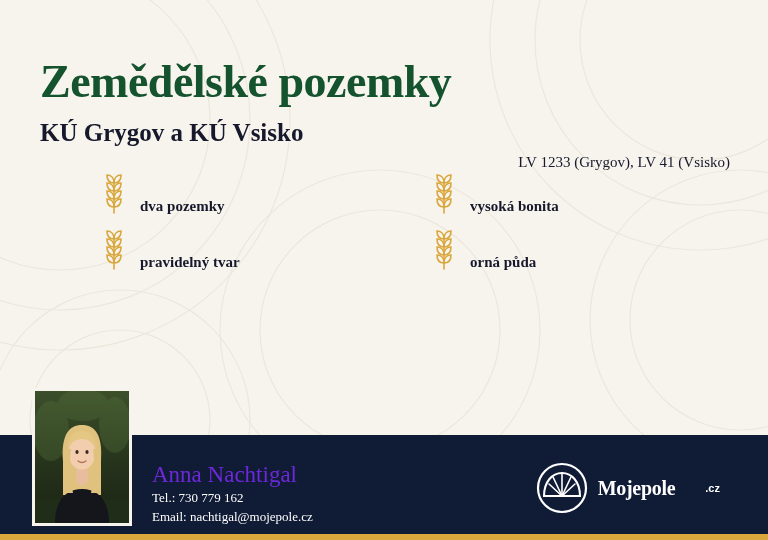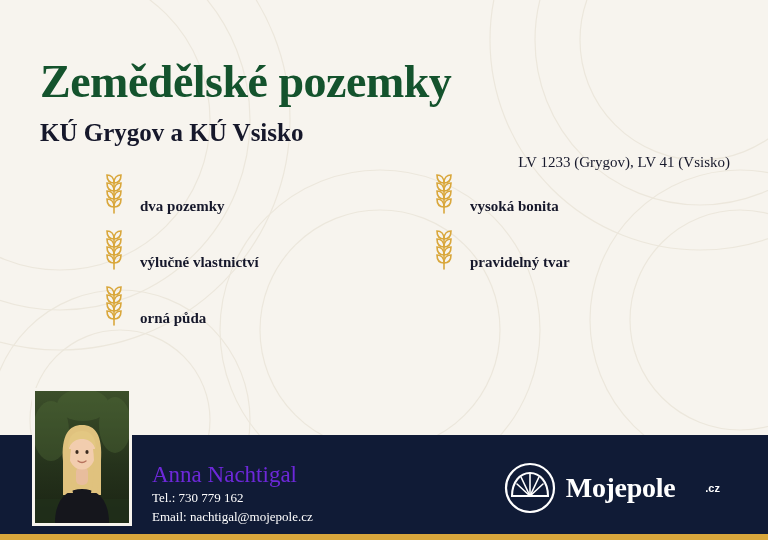--- a/index.html
+++ b/index.html
@@ -121,21 +121,21 @@
   .brand {
     position: absolute;
     right: 48px; top: 462px;
     display: flex;
     align-items: center;
     gap: 10px;
   }
   .brand-mark { width: 52px; height: 52px; flex: 0 0 52px; }
   .brand-text {
     font-family: "Liberation Serif", serif;
-    font-size: 28px;
+    font-size: 20px;
     font-weight: 700;
     color: #ffffff;
     letter-spacing: -0.3px;
     line-height: 32px;
   }
   .brand-tld {
     font-family: "Liberation Sans", sans-serif;
     font-size: 11px;
     font-weight: 700;
     color: #ffffff;
@@ -206,38 +206,20 @@
             <path d="M14 28 C8 28 7 23 7 20 C11 20 14 23 14 28"></path>
             <path d="M14 28 C20 28 21 23 21 20 C17 20 14 23 14 28"></path>
             <path d="M14 36 C8 36 7 31 7 28 C11 28 14 31 14 36"></path>
             <path d="M14 36 C20 36 21 31 21 28 C17 28 14 31 14 36"></path>
           </g>
         </svg>
       </span>
       <span class="feature-label">vysoká bonita</span>
     </div>
 
-    <div class="feature">
-      <span class="wheat">
-        <svg class="wheat" viewBox="0 0 28 44">
-          <g stroke="#d9a73c" stroke-width="1.6" fill="none" stroke-linecap="round">
-            <path d="M14 42 L14 10"></path>
-            <path d="M14 12 C8 12 7 7 7 4 C11 4 14 7 14 12"></path>
-            <path d="M14 12 C20 12 21 7 21 4 C17 4 14 7 14 12"></path>
-            <path d="M14 20 C8 20 7 15 7 12 C11 12 14 15 14 20"></path>
-            <path d="M14 20 C20 20 21 15 21 12 C17 12 14 15 14 20"></path>
-            <path d="M14 28 C8 28 7 23 7 20 C11 20 14 23 14 28"></path>
-            <path d="M14 28 C20 28 21 23 21 20 C17 20 14 23 14 28"></path>
-            <path d="M14 36 C8 36 7 31 7 28 C11 28 14 31 14 36"></path>
-            <path d="M14 36 C20 36 21 31 21 28 C17 28 14 31 14 36"></path>
-          </g>
-        </svg>
-      </span>
-      <span class="feature-label">výlučné vlastnictví</span>
-    </div>
 
     <div class="feature">
       <span class="wheat">
         <svg class="wheat" viewBox="0 0 28 44">
           <g stroke="#d9a73c" stroke-width="1.6" fill="none" stroke-linecap="round">
             <path d="M14 42 L14 10"></path>
             <path d="M14 12 C8 12 7 7 7 4 C11 4 14 7 14 12"></path>
             <path d="M14 12 C20 12 21 7 21 4 C17 4 14 7 14 12"></path>
             <path d="M14 20 C8 20 7 15 7 12 C11 12 14 15 14 20"></path>
             <path d="M14 20 C20 20 21 15 21 12 C17 12 14 15 14 20"></path>

